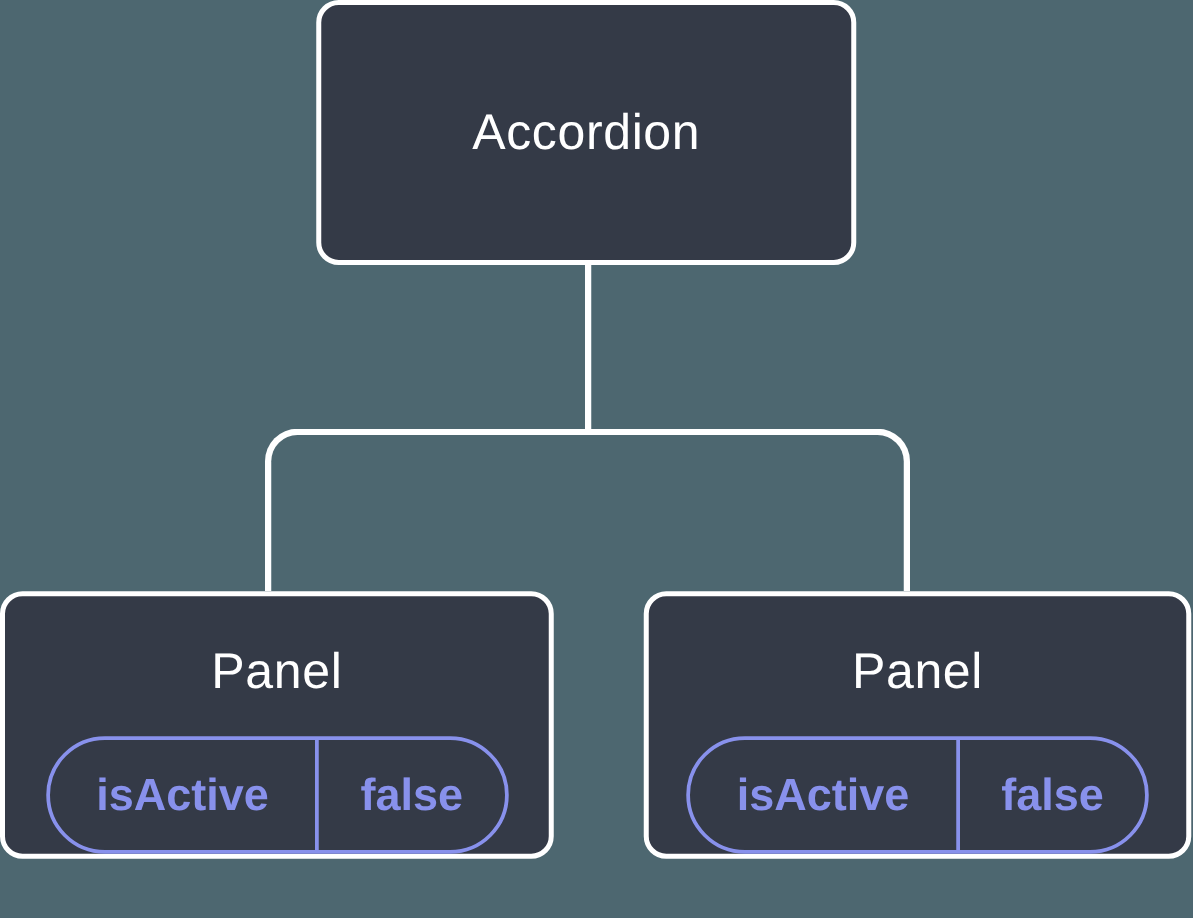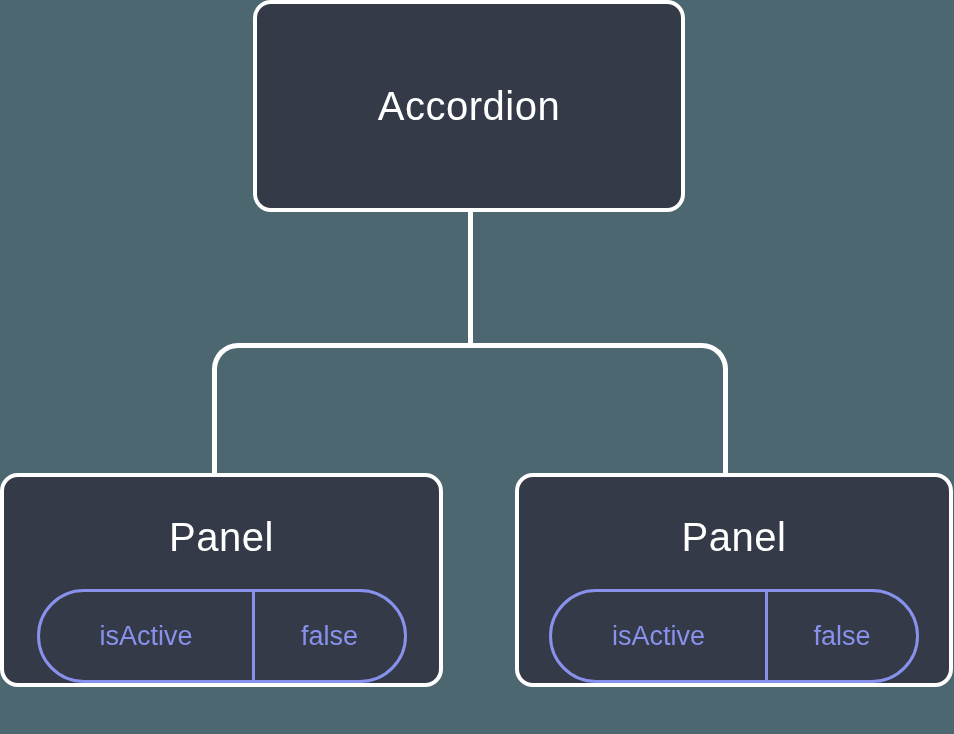--- a/index.html
+++ b/index.html
@@ -82,22 +82,22 @@
     border-radius: 51px;
     display: flex;
     align-items: stretch;
     overflow: hidden;
   }
   .state-cell {
     display: flex;
     align-items: center;
     justify-content: center;
     color: var(--state-accent, #8891ec);
-    font-size: 27px;
-    font-weight: 400;
+    font-size: 36px;
+    font-weight: 700;
     line-height: 1;
   }
   .state-key { flex: 0 0 58.5%; }
   .state-value {
     flex: 1 1 auto;
     border-left: 3px solid var(--state-accent, #8891ec);
   }
 </style>
 </head>
 <body>

